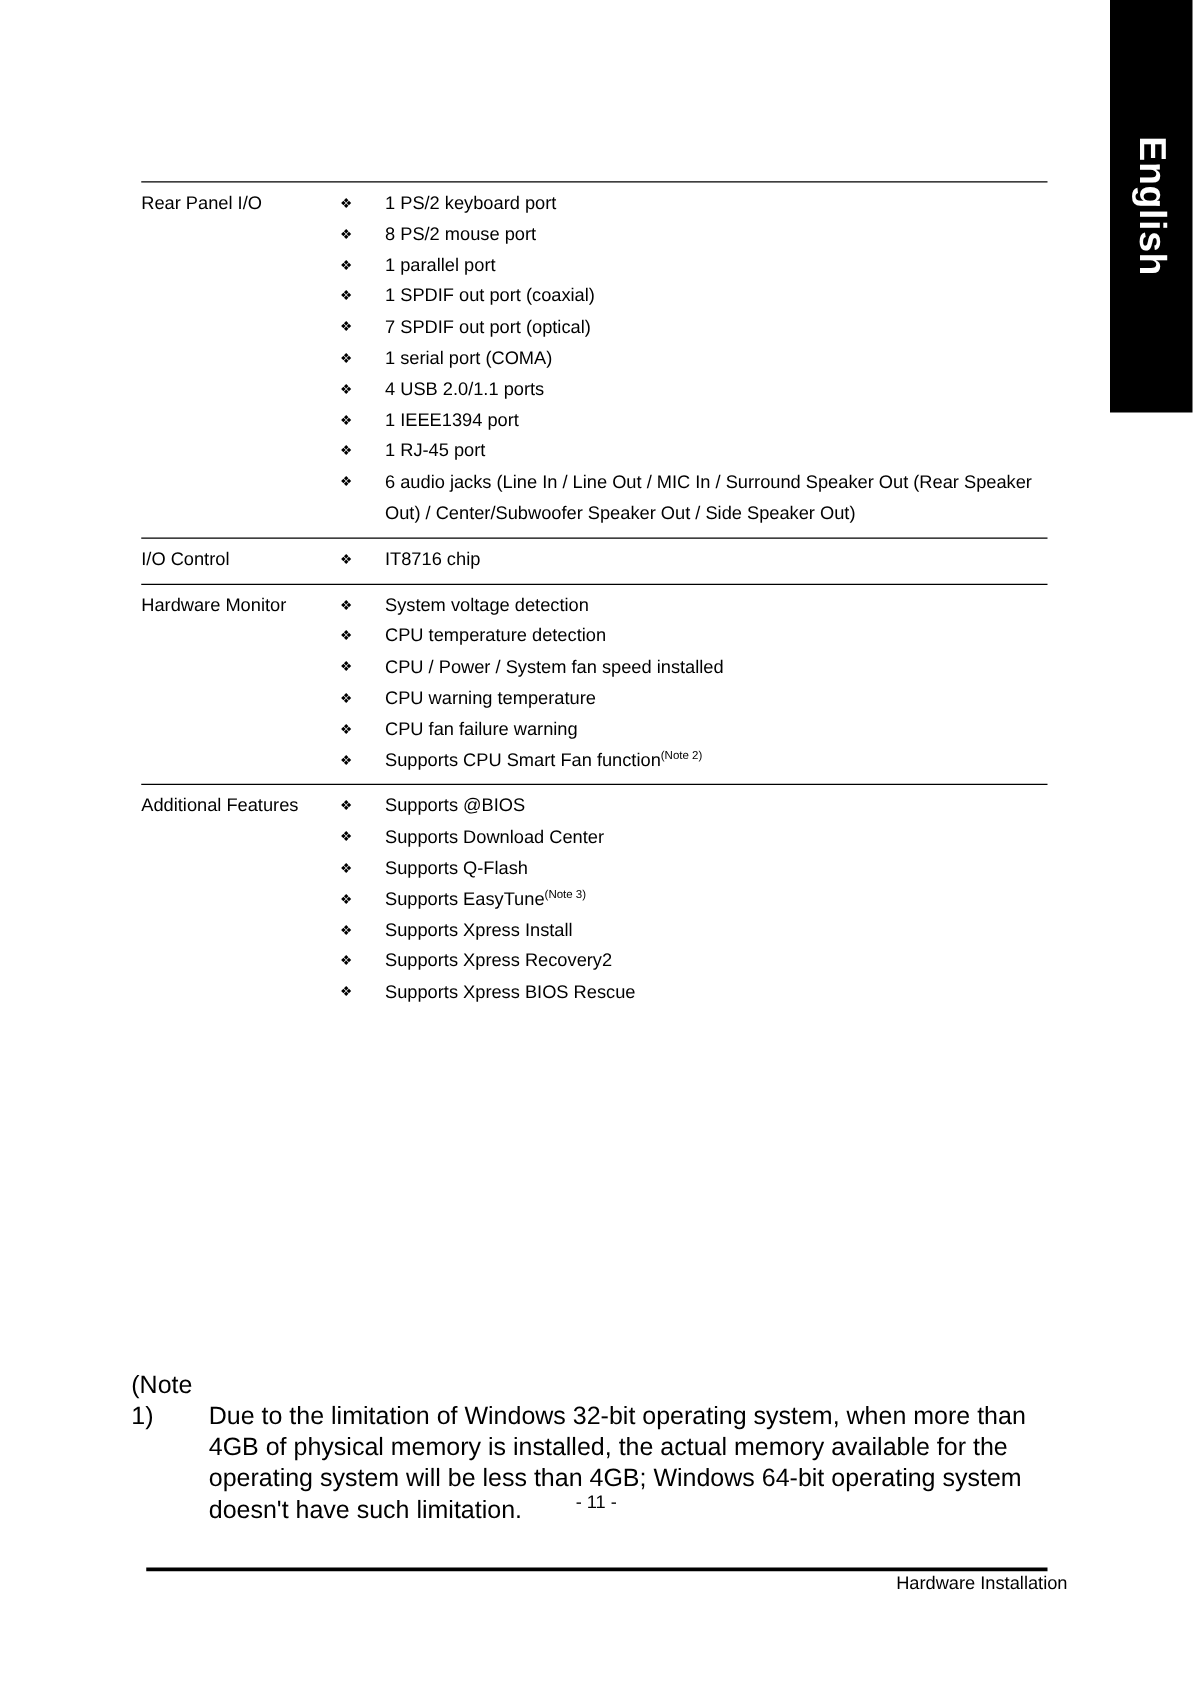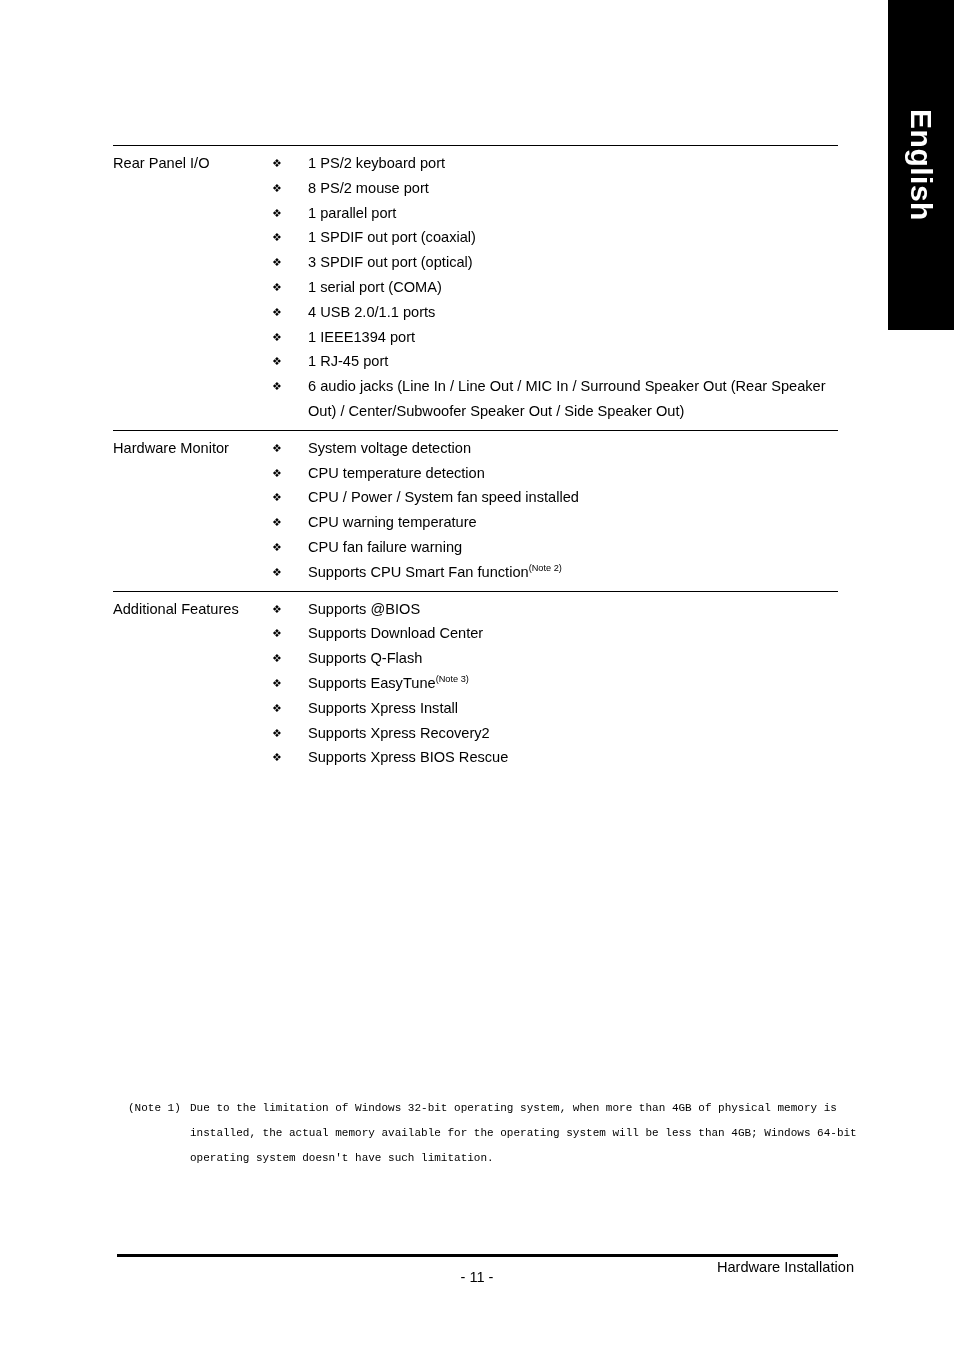--- a/index.html
+++ b/index.html
@@ -92,26 +92,25 @@
   }
   .note-sup {
     font-size: 9.2px;
     vertical-align: super;
     line-height: 0;
   }
 
   
   .footnotes {
     position: absolute;
-    left: 128px;
+    left: 105px;
     top: 1096px;
     width: 730px;
-    font-size: 11px;
+    font-size: 20px;
     line-height: 25px;
-    font-family: Liberation Mono, monospace;
   }
   .footnote {
     padding-left: 62px;
     text-indent: -62px;
     margin: 0;
   }
   .footnote .fn-label {
     display: inline-block;
     width: 62px;
     text-indent: 0;
@@ -122,21 +121,21 @@
     position: absolute;
     left: 117px;
     top: 1254px;
     width: 721px;
     height: 2.5px;
     background: #000000;
   }
   .footer-page {
     position: absolute;
     left: 0px;
-    top: 1269px;
+    top: 1194px;
     width: 954px;
     text-align: center;
     font-size: 14.6px;
   }
   .footer-section {
     position: absolute;
     right: 100px;
     top: 1259px;
     font-size: 14.6px;
     text-align: right;
@@ -152,26 +151,34 @@
 <table class="spec-table">
   <tbody>
       <tr class="first-row">
         <td class="cat-cell">Rear Panel I/O</td>
         <td class="items-cell">
           <ul class="items">
             <li><span class="bullet">❖</span><span>1 PS/2 keyboard port</span></li>
             <li><span class="bullet">❖</span><span>8 PS/2 mouse port</span></li>
             <li><span class="bullet">❖</span><span>1 parallel port</span></li>
             <li><span class="bullet">❖</span><span>1 SPDIF out port (coaxial)</span></li>
-            <li><span class="bullet">❖</span><span>3 SPDIF out port (optical)</span></li>
+            <li><span class="bullet">❖</span><span>7 SPDIF out port (optical)</span></li>
             <li><span class="bullet">❖</span><span>1 serial port (COMA)</span></li>
             <li><span class="bullet">❖</span><span>4 USB 2.0/1.1 ports</span></li>
             <li><span class="bullet">❖</span><span>1 IEEE1394 port</span></li>
             <li><span class="bullet">❖</span><span>1 RJ-45 port</span></li>
             <li><span class="bullet">❖</span><span>6 audio jacks (Line In / Line Out / MIC In / Surround Speaker Out (Rear Speaker Out) / Center/Subwoofer Speaker Out / Side Speaker Out)</span></li>
+          </ul>
+        </td>
+      </tr>
+      <tr>
+        <td class="cat-cell">I/O Control</td>
+        <td class="items-cell">
+          <ul class="items">
+            <li><span class="bullet">❖</span><span>IT8716 chip</span></li>
           </ul>
         </td>
       </tr>
       <tr>
         <td class="cat-cell">Hardware Monitor</td>
         <td class="items-cell">
           <ul class="items">
             <li><span class="bullet">❖</span><span>System voltage detection</span></li>
             <li><span class="bullet">❖</span><span>CPU temperature detection</span></li>
             <li><span class="bullet">❖</span><span>CPU / Power / System fan speed installed</span></li>

